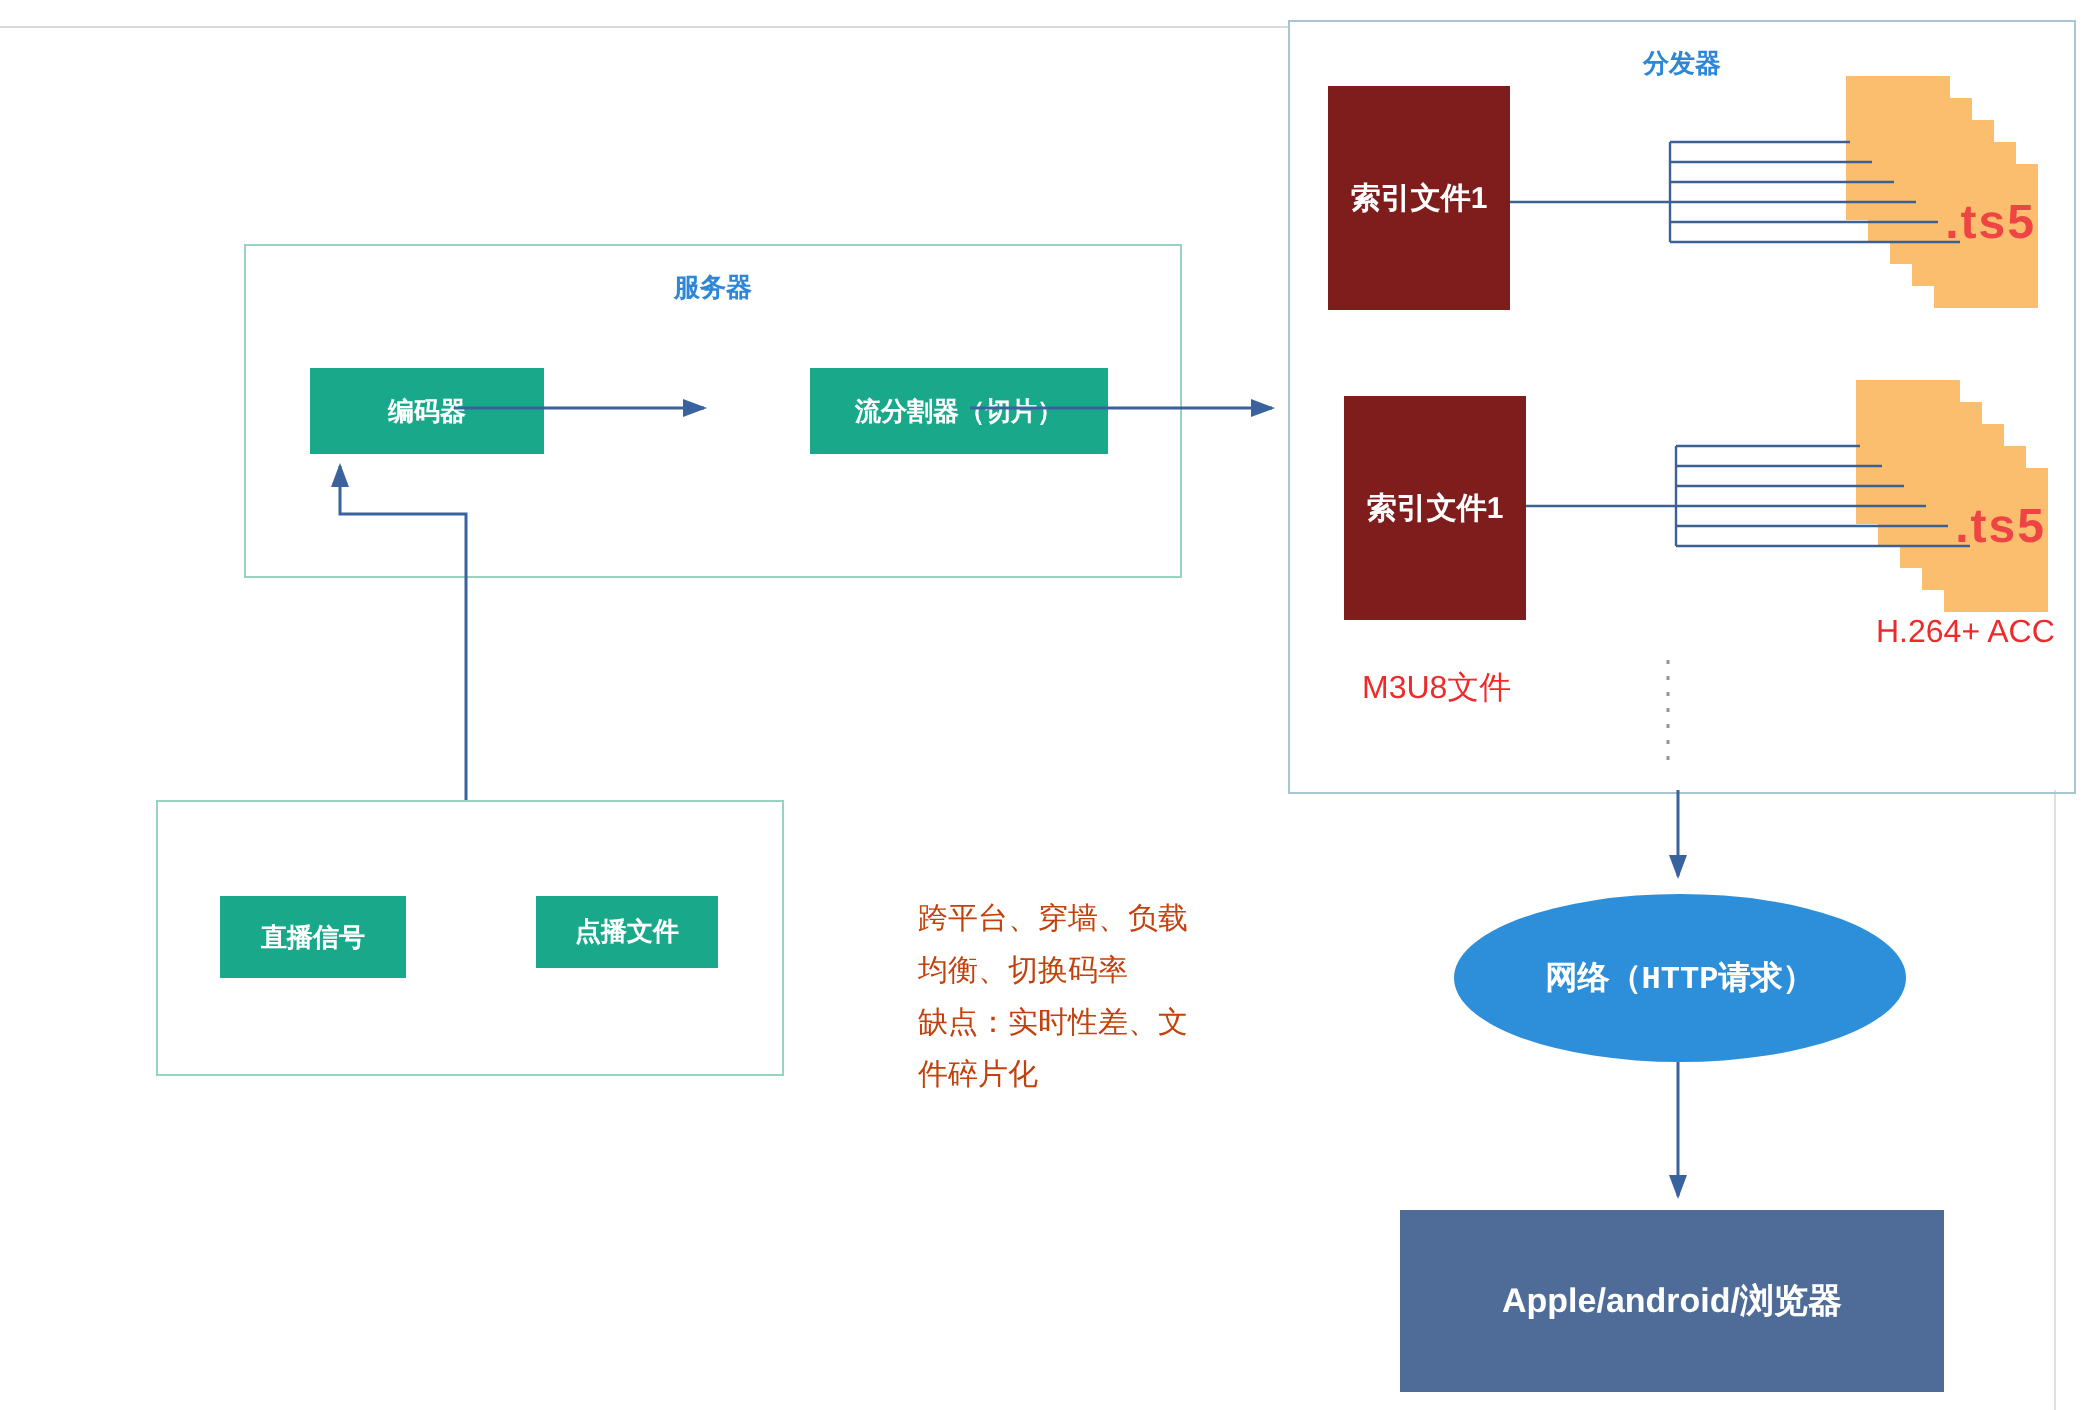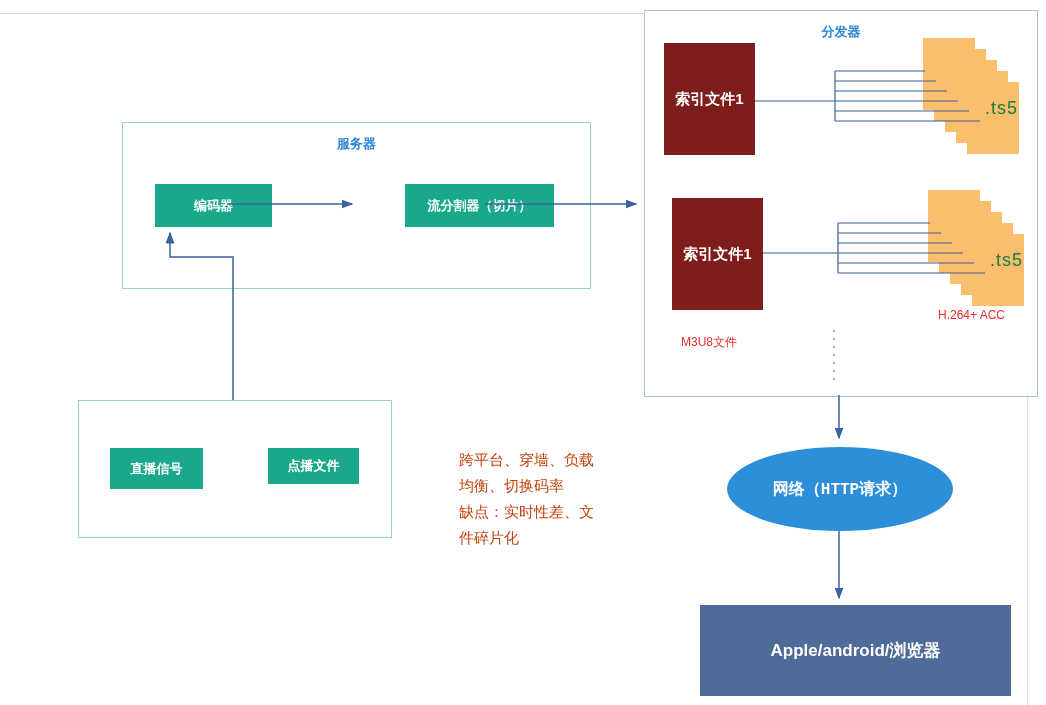--- a/index.html
+++ b/index.html
@@ -18,30 +18,30 @@
     color:#2e86d8;font-weight:bold;font-size:13px;}
 
   .node-green{position:absolute;background:#19a88a;color:#fff;font-weight:bold;font-size:13px;
     display:flex;align-items:center;justify-content:center;}
   .node-orange{position:absolute;background:#7f1d1d;color:#fff;font-weight:bold;font-size:15px;
     display:flex;align-items:center;justify-content:center;}
 
   
   .ts-stack{position:absolute;}
   .ts-page{position:absolute;width:52px;height:72px;background:#fbbe6e;}
-  .ts-label{position:absolute;color:#15803d;font-weight:normal;font-size:18px;letter-spacing:1px;}
+  .ts-label{position:absolute;color:#ef4444;font-weight:bold;font-size:24px;letter-spacing:1px;}
 
   
   .note-red{position:absolute;color:#c2410c;font-size:15px;line-height:26px;white-space:nowrap;margin-left:22px;}
-  .label-red{position:absolute;color:#ee2b2b;font-size:12px;white-space:nowrap;}
+  .label-red{position:absolute;color:#ee2b2b;font-size:16px;white-space:nowrap;}
 
   .ellipse-node{position:absolute;left:727px;top:447px;width:226px;height:84px;border-radius:50%;
     background:#2d8fd9;color:#fff;font-weight:bold;font-size:16px;
     display:flex;align-items:center;justify-content:center;font-family:Liberation Mono, monospace;}
-  .client-node{position:absolute;left:700px;top:605px;width:311px;height:91px;background:#4e6c97;
+  .client-node{position:absolute;left:700px;top:605px;width:272px;height:91px;background:#4e6c97;
     color:#fff;font-weight:bold;font-size:17px;
     display:flex;align-items:center;justify-content:center;}
 
   svg.overlay{position:absolute;left:0;top:0;pointer-events:none;}
 </style>
 </head>
 <body>
 
 <div id="canvas">
 

